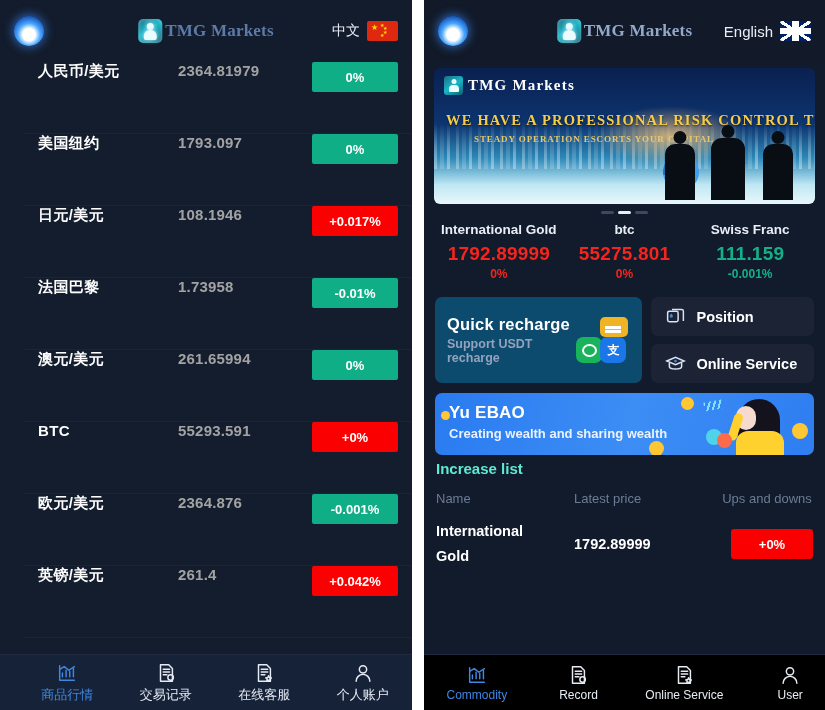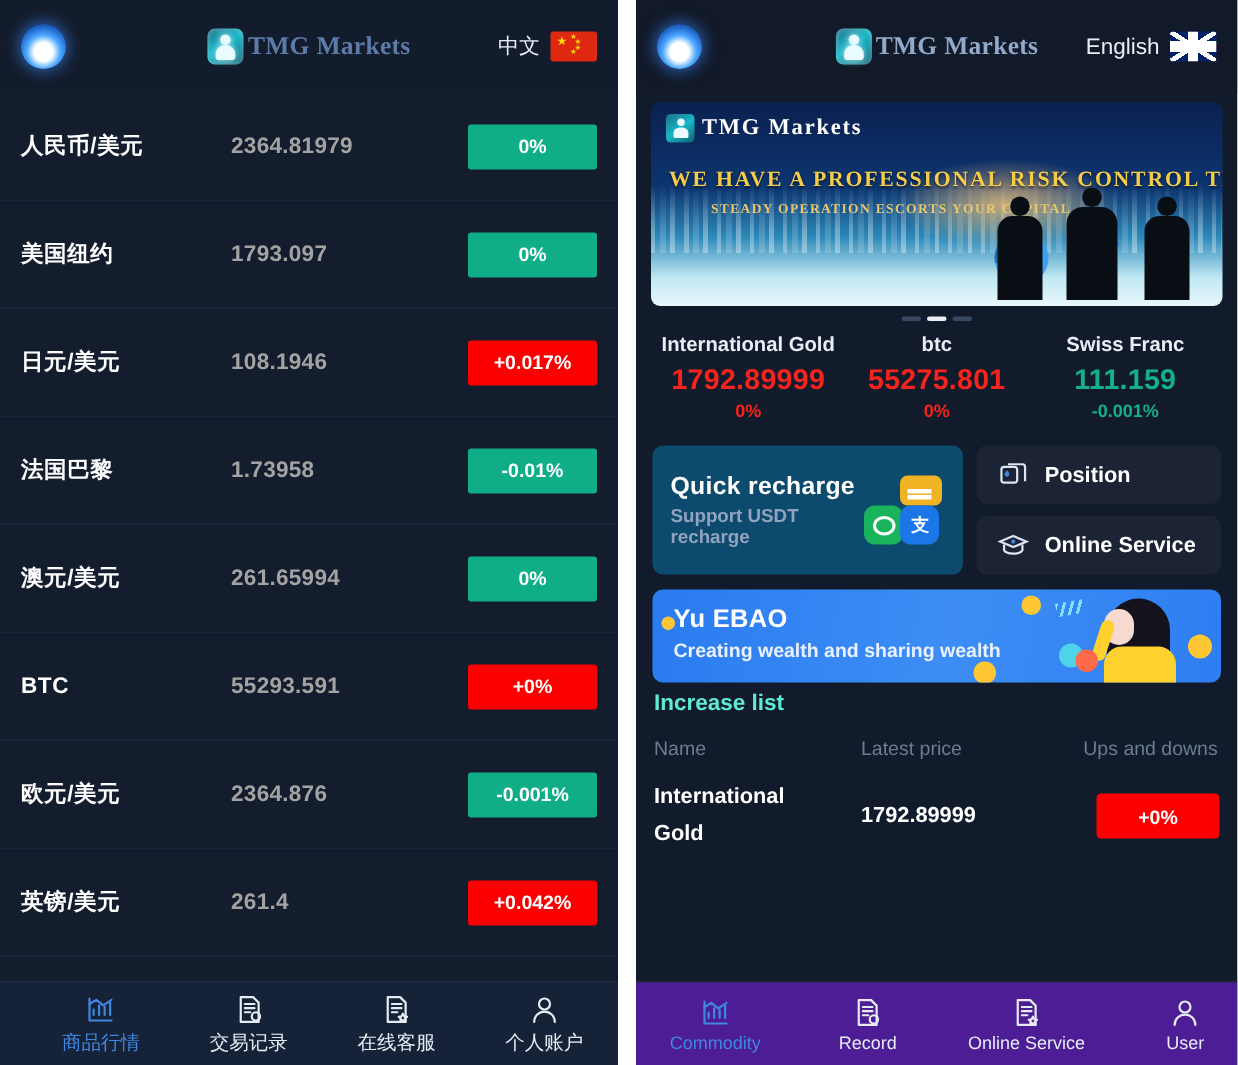--- a/index.html
+++ b/index.html
@@ -116,23 +116,23 @@
       linear-gradient(to right, transparent calc(50% - 3.4px), #fff calc(50% - 3.4px), #fff calc(50% + 3.4px), transparent calc(50% + 3.4px)),
       linear-gradient(to bottom, transparent calc(50% - 1.9px), #c8102e calc(50% - 1.9px), #c8102e calc(50% + 1.9px), transparent calc(50% + 1.9px)),
       linear-gradient(to right, transparent calc(50% - 1.9px), #c8102e calc(50% - 1.9px), #c8102e calc(50% + 1.9px), transparent calc(50% + 1.9px));
   }
 
   
   .quote-list { flex: 1 1 auto; overflow: hidden; }
   .quote-row {
     height: 72px;
     display: flex;
-    align-items: center;
     padding: 0 14px;
     border-bottom: 1px solid #1b2436;
+    margin-left: 24px;
   }
   .q-name {
     width: 118px; flex: 0 0 118px;
     color: #fdfdfe; font-size: 15px; font-weight: 700;
     letter-spacing: .4px;
   }
   .q-price {
     flex: 1 1 auto;
     color: #a3a3a3; font-size: 15px; font-weight: 700;
     padding-left: 22px;
@@ -149,21 +149,21 @@
   .down { background: #0fae87; }
 
   
   .tabbar {
     flex: 0 0 56px;
     height: 56px;
     display: flex;
     background: #162238;
     border-top: 1px solid #1d2a40;
   }
-  .tabbar-right { background:#4c1d95;gap:32px; }
+  .tabbar-right { background:#000000;gap:32px; }
   .tab {
     flex: 1 1 0;
     display: flex; flex-direction: column;
     align-items: center; justify-content: center;
     gap: 2px;
     color: #e7ecf4;
     font-size: 12px;
   }
   .tab .ico { width: 22px; height: 22px; display:block; }
   .tab-active { color: #3f87e0; margin-left: 18px; }

